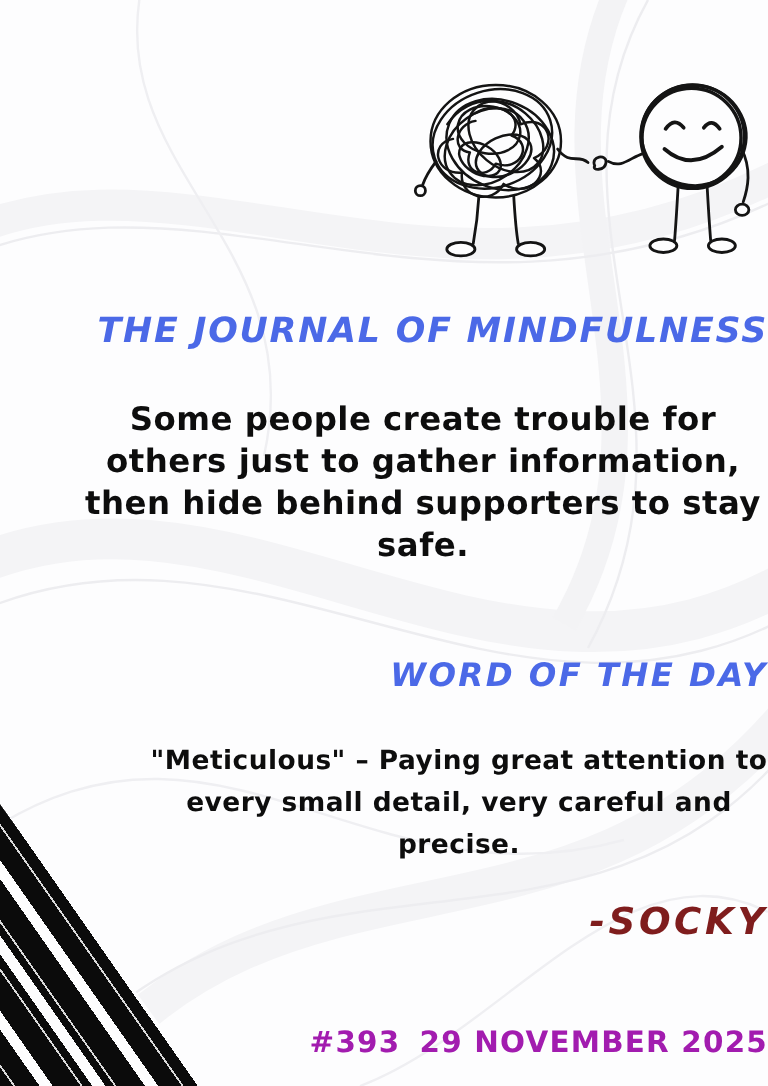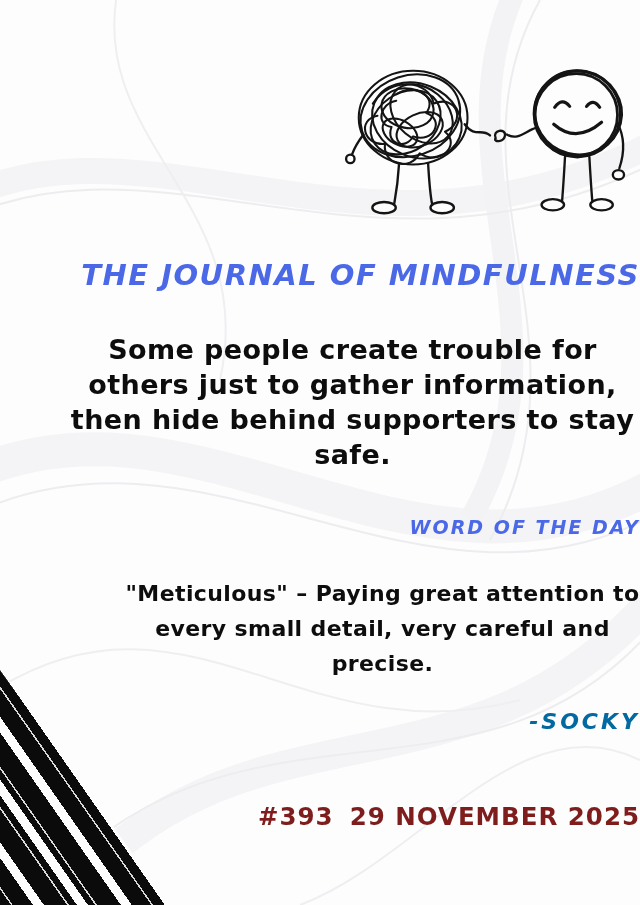--- a/index.html
+++ b/index.html
@@ -47,50 +47,50 @@
   .quote {
     margin-top: 40px;
     max-width: 575px;
     font-size: 27px;
     font-weight: bold;
     line-height: 35px;
     letter-spacing: 0.4px;
     color: #0d0d0d;
   }
   .wotd-heading {
-    margin-top: 44px;
-    font-size: 19px;
+    margin-top: 76px;
+    font-size: 27px;
     font-weight: bold;
     font-style: italic;
     letter-spacing: 2px;
     color: #4b69e7;
   }
   .definition {
     margin-top: 38px;
     max-width: 515px;
     font-size: 22px;
     font-weight: bold;
     line-height: 35px;
     letter-spacing: 0.4px;
     color: #0d0d0d;
   }
   .signature {
     margin-top: 28px;
-    font-size: 22px;
+    font-size: 31px;
     font-weight: bold;
     font-style: italic;
     letter-spacing: 3px;
-    color: #0369a1;
+    color: #7f1d1d;
   }
   .footer-line {
     margin-top: 68px;
     font-size: 24.5px;
     font-weight: bold;
     letter-spacing: 1px;
-    color: #7f1d1d;
+    color: #a21caf;
   }
   .footer-line .issue { margin-right: 16px; }
   .corner-stripes {
     position: absolute;
     left: 0;
     bottom: 0;
     width: 170px;
     height: 235px;
     z-index: 1;
     clip-path: polygon(0 0, 100% 100%, 0 100%);

